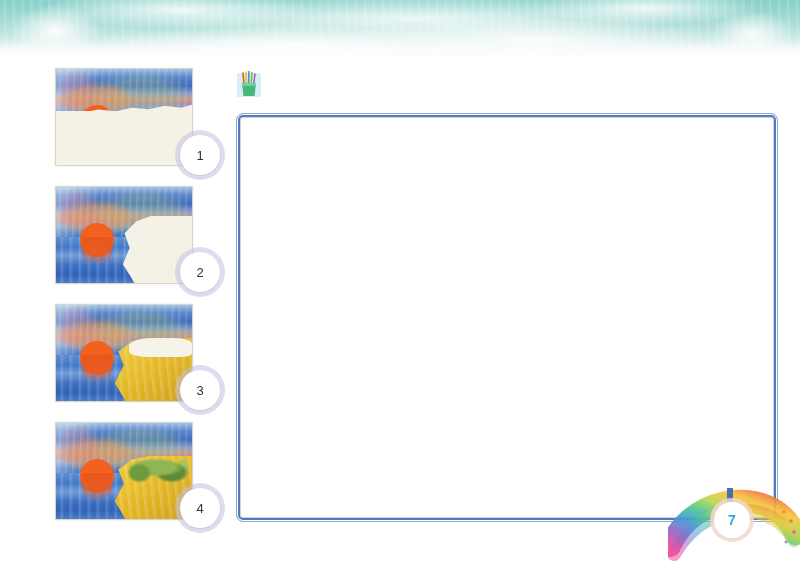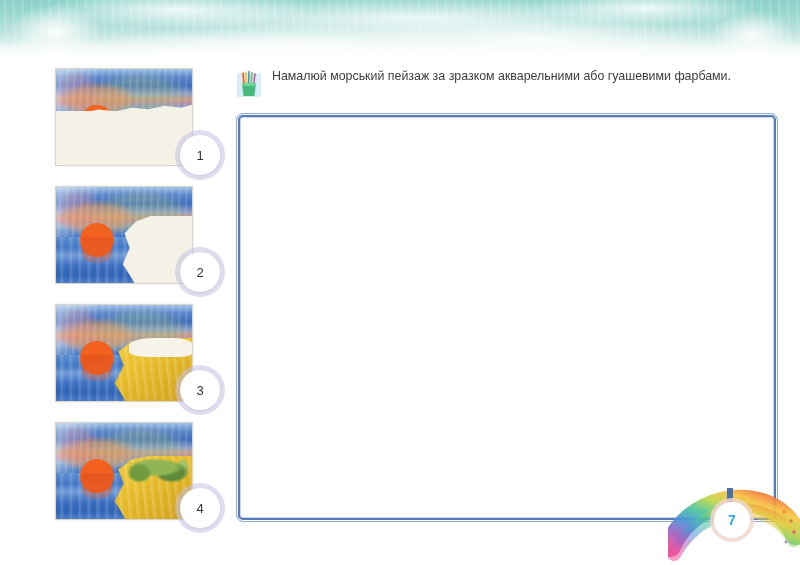--- a/index.html
+++ b/index.html
@@ -285,21 +285,20 @@
         <line x1="8" y1="16" x2="7" y2="4" stroke="#e05a2b" stroke-width="1.6"></line>
         <line x1="10" y1="16" x2="10" y2="3" stroke="#f0c419" stroke-width="1.6"></line>
         <line x1="12.5" y1="16" x2="13" y2="2.5" stroke="#4a90d9" stroke-width="1.6"></line>
         <line x1="15" y1="16" x2="16" y2="3.5" stroke="#7ac043" stroke-width="1.6"></line>
         <line x1="17.5" y1="16" x2="19" y2="5" stroke="#b05ab0" stroke-width="1.6"></line>
       </g>
       <path d="M6 14 H20 L18.5 27 H7.5 Z" fill="#46b97a"></path>
       <path d="M6 14 H20 L19.5 17 H6.5 Z" fill="#6fd39a"></path>
     </svg>
   </span>
-  <span class="task-text">Намалюй морський пейзаж за зразком акварельними або гуашевими фарбами.</span>
 </div>
 
 <div class="frame"></div>
 
 <div class="pagemark">
   <svg width="132" height="77" viewBox="0 0 132 77">
     <defs>
       <linearGradient id="rb" x1="0" y1="1" x2="1" y2="0">
         <stop offset="0%" stop-color="#e5429b"></stop>
         <stop offset="18%" stop-color="#9b59b6"></stop>

